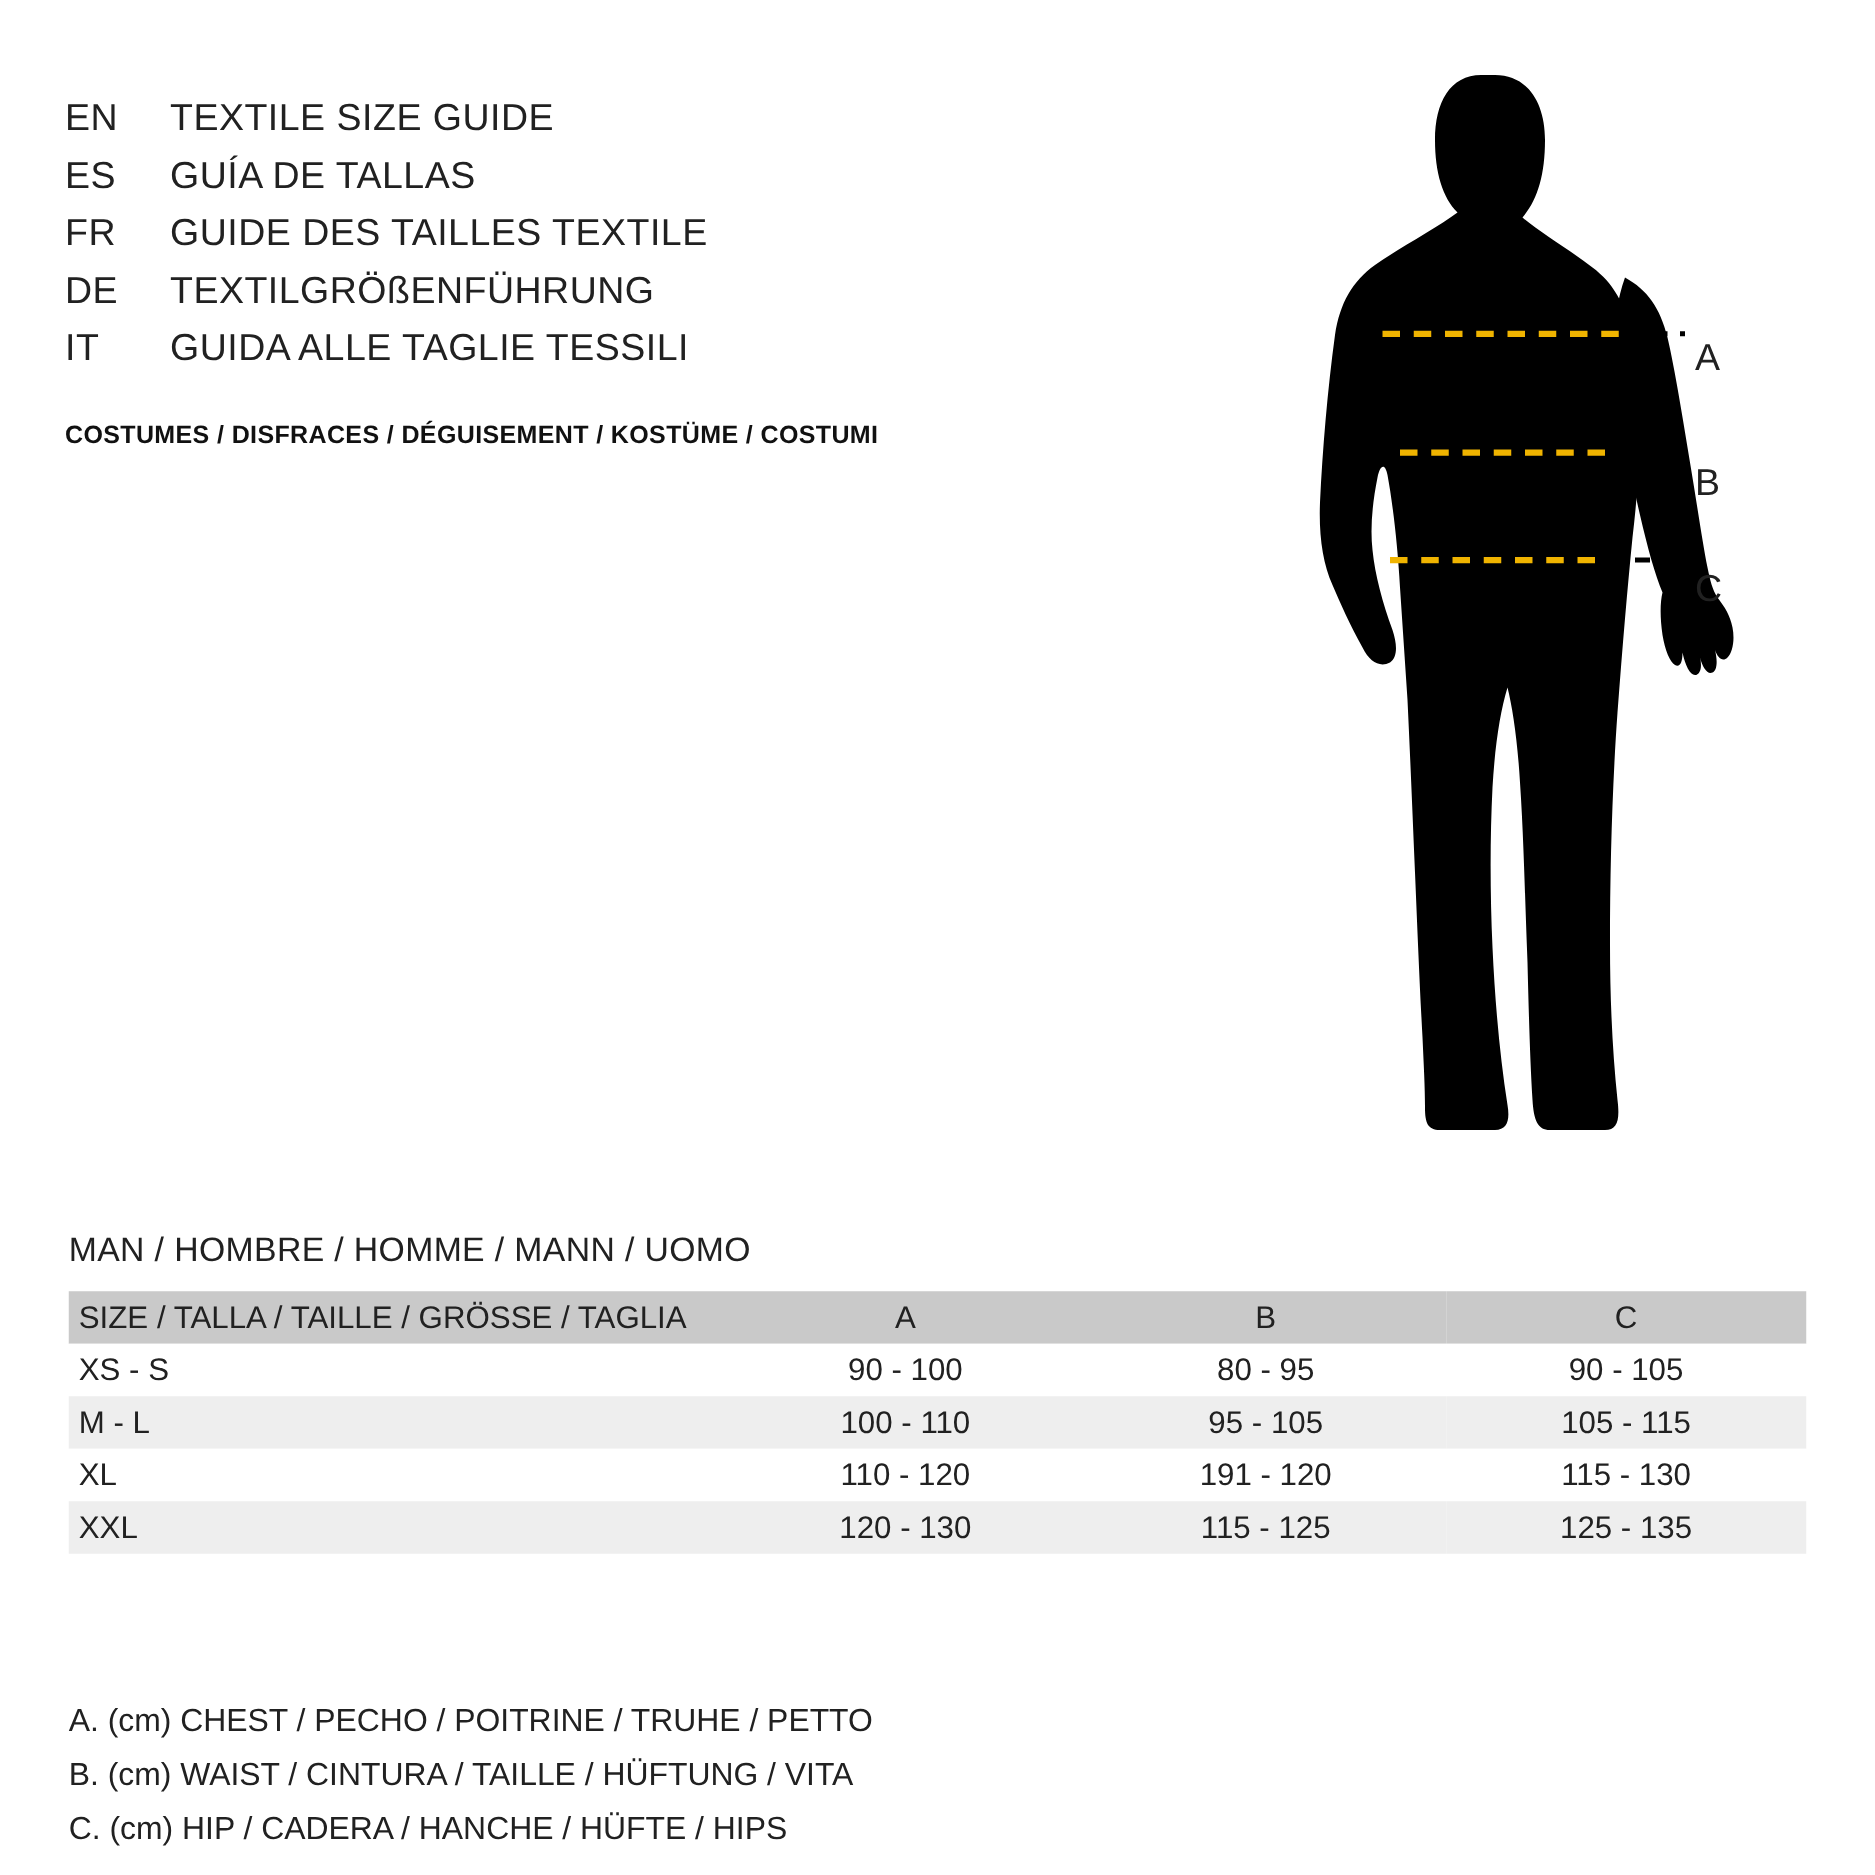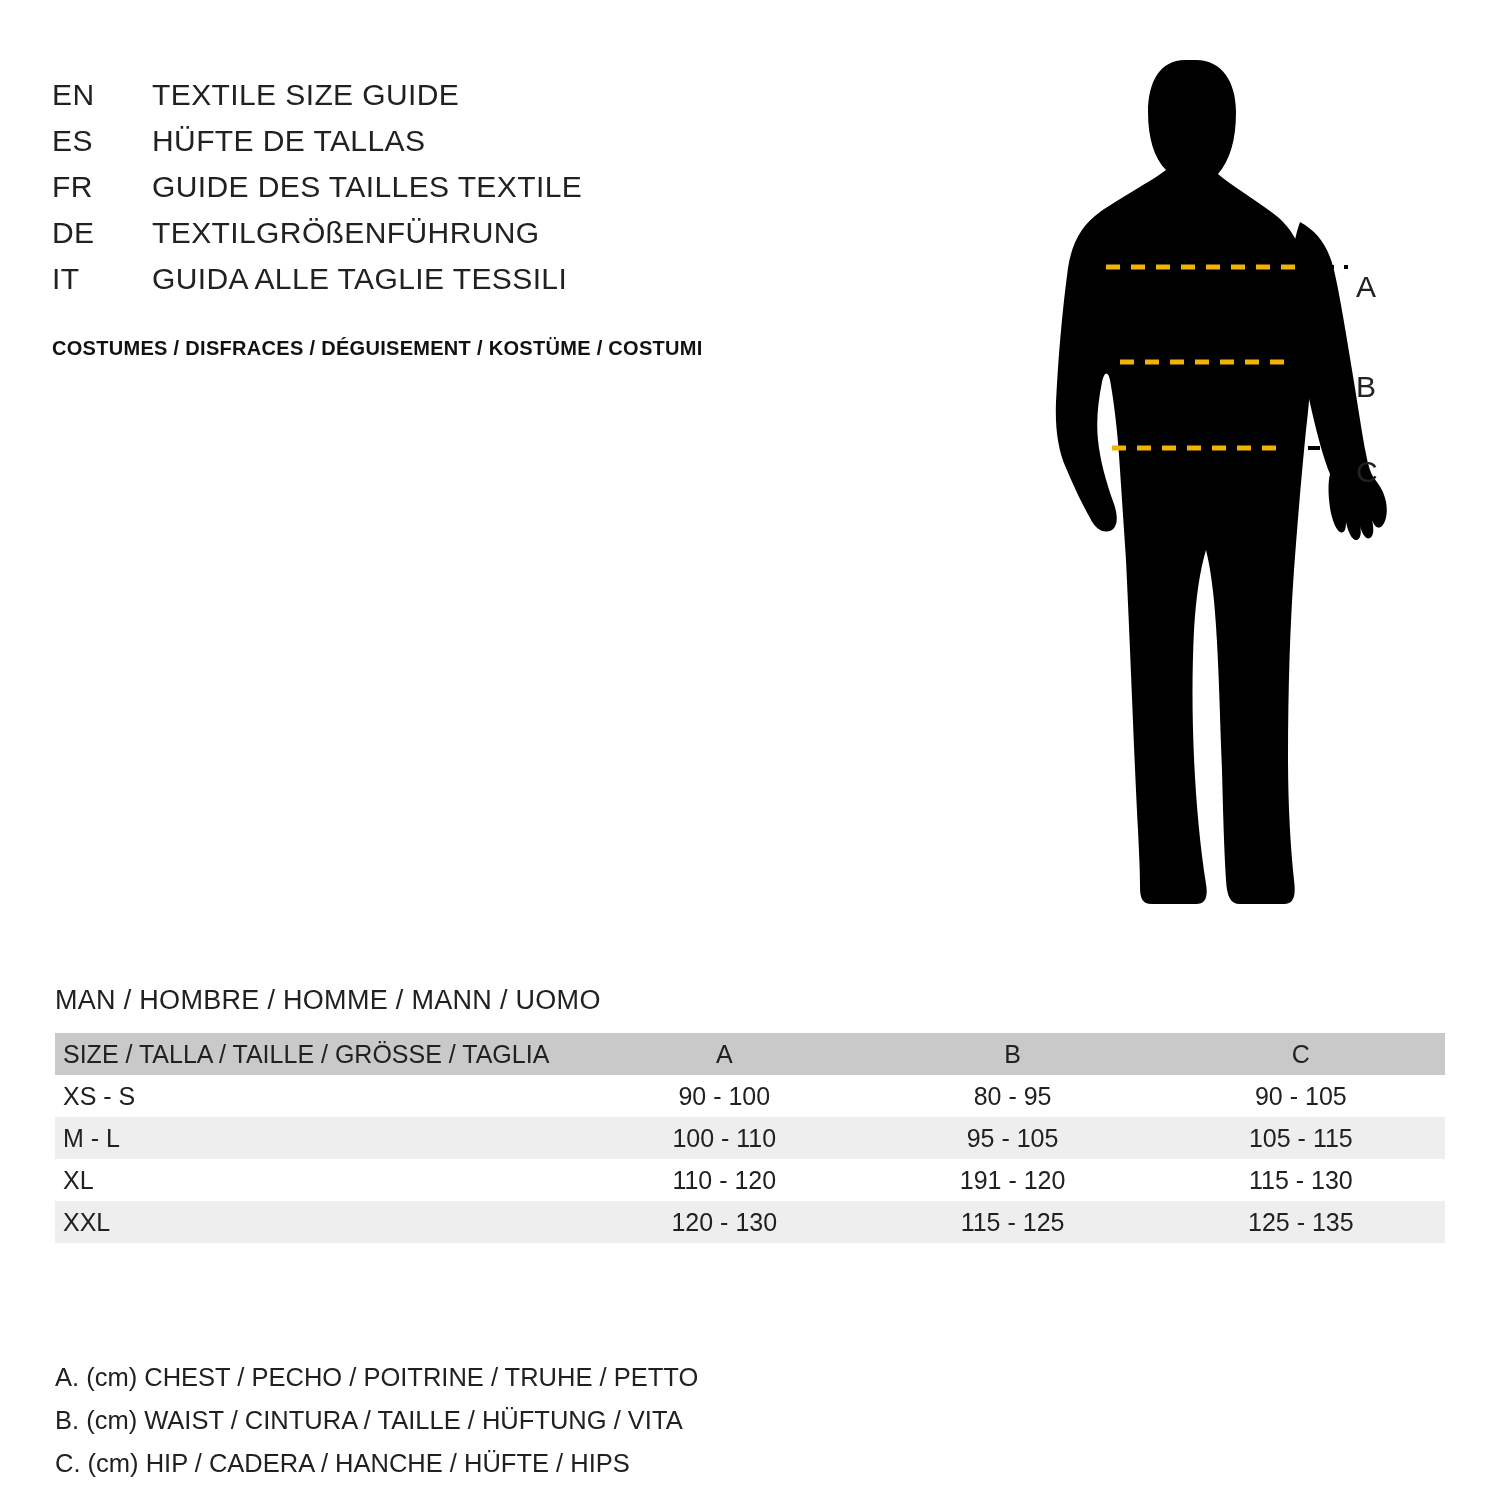--- a/index.html
+++ b/index.html
@@ -23,21 +23,20 @@
     top: 72px;
     width: 950px;
   }
   .lang-row {
     display: flex;
     align-items: center;
     font-size: 30px;
     letter-spacing: 0.4px;
     line-height: 46px;
     color: #212121;
-    gap: 16px;
   }
   .lang-code {
     width: 84px;
     flex: 0 0 84px;
   }
   .lang-text {
     flex: 1 1 auto;
   }
 
   #costume-title {
@@ -132,21 +131,21 @@
 </head>
 <body>
 
 <div id="lang-block">
   <div class="lang-row">
     <span class="lang-code">EN</span>
     <span class="lang-text">TEXTILE SIZE GUIDE</span>
   </div>
   <div class="lang-row">
     <span class="lang-code">ES</span>
-    <span class="lang-text">HÜFTE DE TALLAS</span>
+    <span class="lang-text">GUÍA DE TALLAS</span>
   </div>
   <div class="lang-row">
     <span class="lang-code">FR</span>
     <span class="lang-text">GUIDE DES TAILLES TEXTILE</span>
   </div>
   <div class="lang-row">
     <span class="lang-code">DE</span>
     <span class="lang-text">TEXTILGRÖßENFÜHRUNG</span>
   </div>
   <div class="lang-row">

